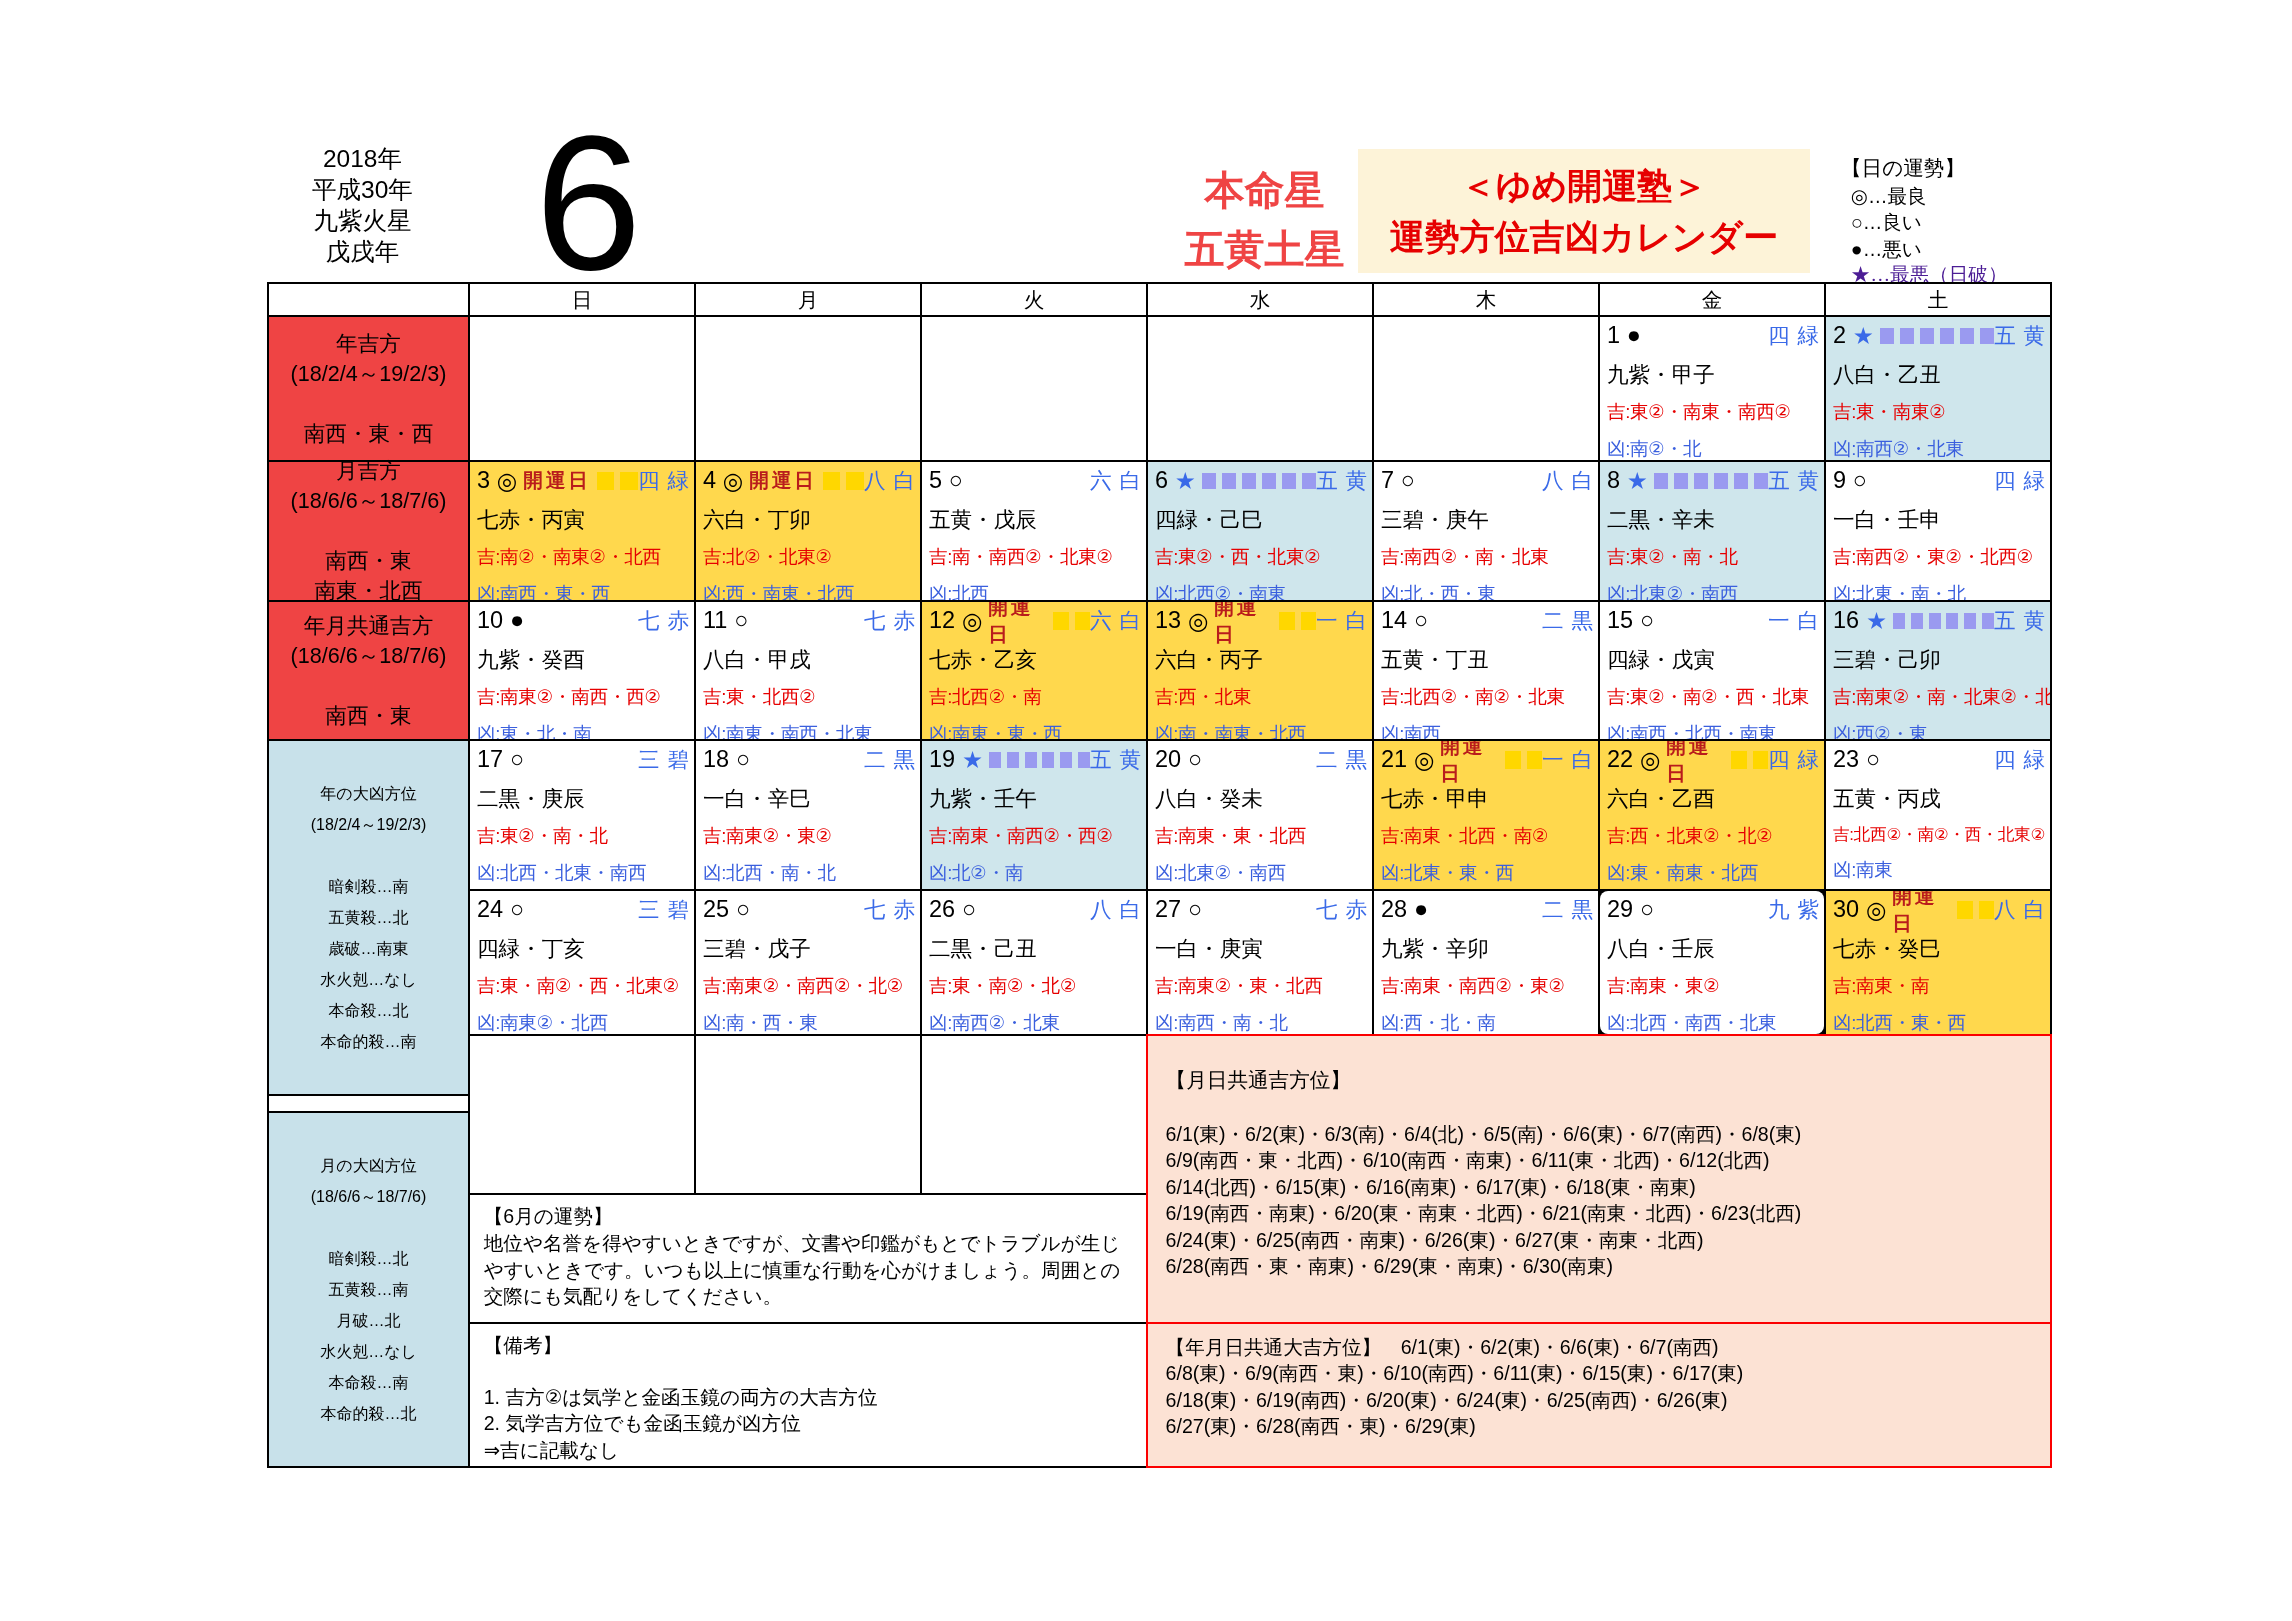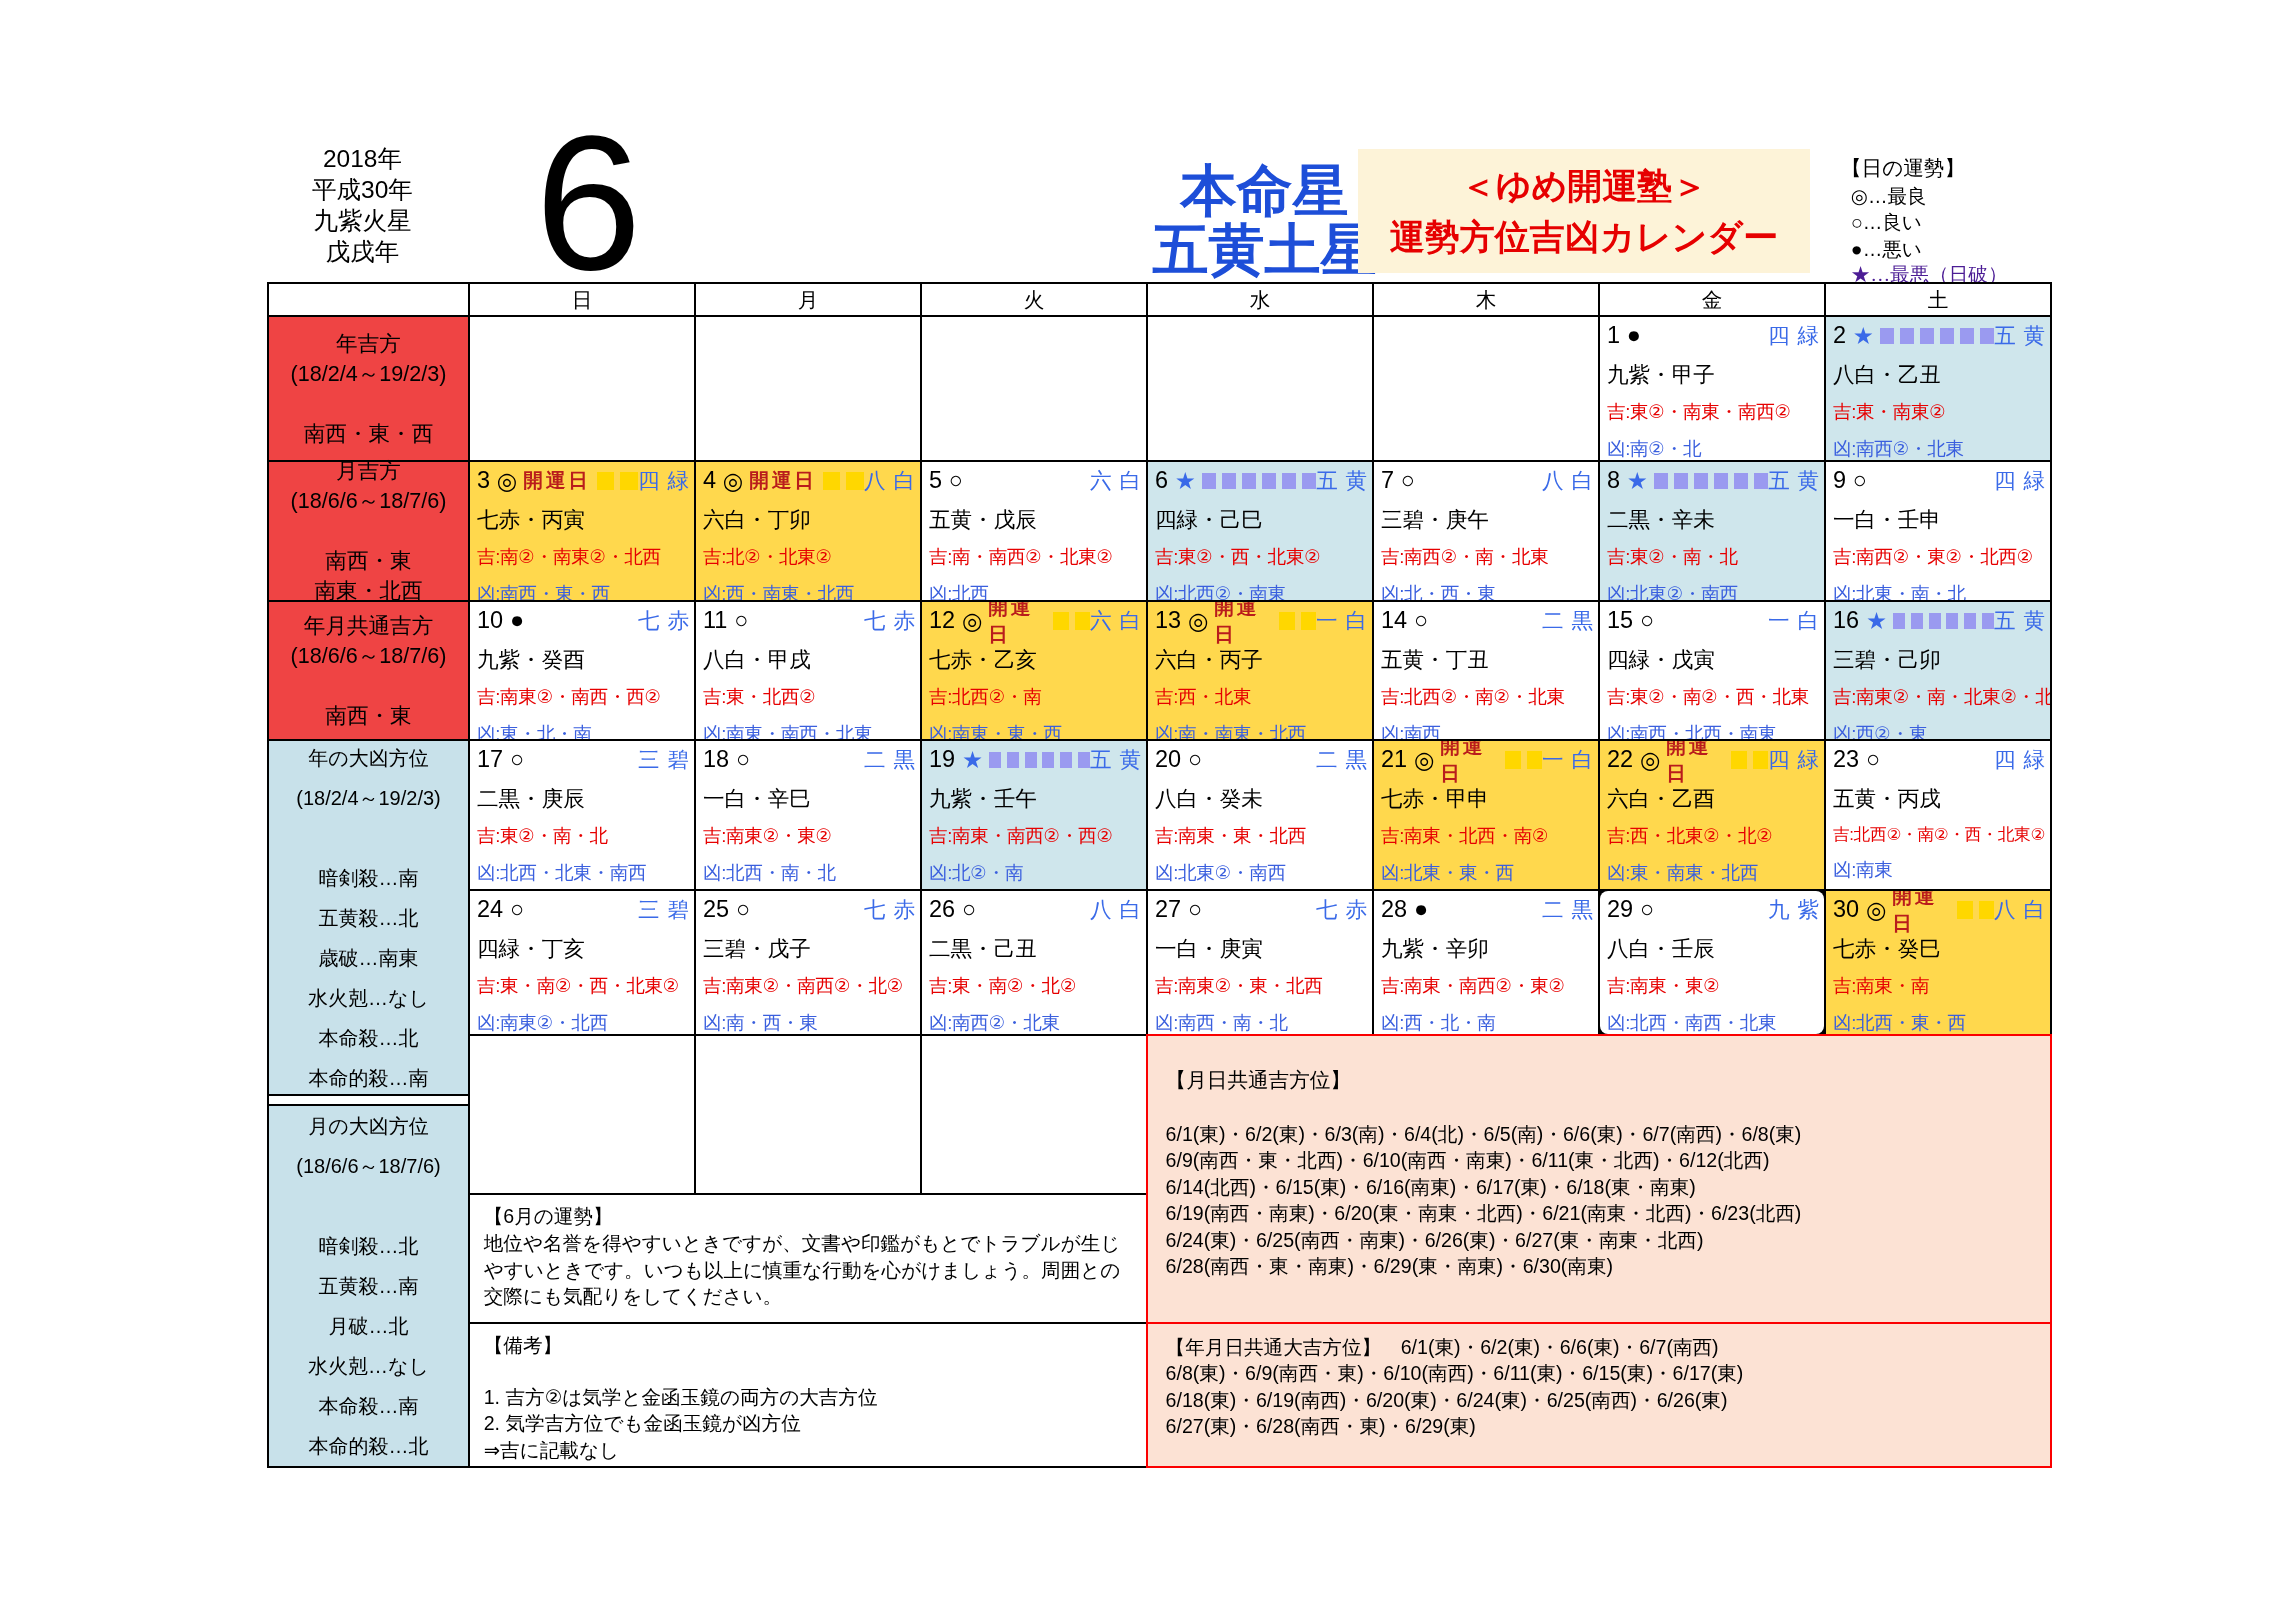--- a/index.html
+++ b/index.html
@@ -8,21 +8,21 @@
   .ml{white-space:pre-line;}
 
   
   .year-block{position:absolute;left:279px;top:143px;width:167px;text-align:center;
               font-size:24.5px;line-height:31px;}
   .month-number{position:absolute;left:525px;top:110px;width:127px;text-align:center;
                 font-size:192px;line-height:186px;font-weight:500;}
   .month-star{position:absolute;left:674px;top:174px;width:245px;text-align:center;
               font-size:30px;line-height:43px;}
   .honmei{position:absolute;left:1137px;top:161px;width:255px;text-align:center;
-          font-size:56px;line-height:59px;font-weight:bold;color:#1d4ed8;}
+          font-size:40px;line-height:59px;font-weight:bold;color:#ef4444;}
   .title-box{position:absolute;left:1358px;top:149px;width:452px;height:124px;
              background:#fdf3d8;display:flex;align-items:center;justify-content:center;
              text-align:center;color:#e60000;font-weight:bold;font-size:35px;line-height:51px;}
   .legend{position:absolute;left:1841px;top:155px;font-size:19.6px;line-height:26.5px;}
   .legend .lg-title{font-size:20.6px;margin-bottom:1px;}
   .legend .lg-item{padding-left:9.8px;}
   .legend .lg-blue{color:#4c1d95;font-family:Liberation Serif, serif;}
 
   
   .cal{position:absolute;left:267px;top:282px;display:grid;
@@ -31,21 +31,21 @@
        gap:2px;background:#000;border:2px solid #000;}
   .wd{background:#fff;display:flex;align-items:center;justify-content:center;
       font-size:20.6px;}
   .corner{background:#fff;}
   .ecell{background:#fff;}
 
   .sidecell{background:#ef4444;display:flex;align-items:center;justify-content:center;
             text-align:center;font-size:21.6px;line-height:30px;}
   .side-span{background:#fff;display:flex;flex-direction:column;}
   .side-blue{background:#c8e1ea;display:flex;align-items:center;justify-content:center;
-             text-align:center;font-size:20px;line-height:40px;}
+             text-align:center;font-size:16px;line-height:31px;}
   .side-blue.b1{height:353px;border-bottom:2.9px solid #000;}
   .side-gap{height:14.7px;background:#fff;}
   .side-blue.b2{flex:1;border-top:2.9px solid #000;}
 
   
   .cell{background:#fff;overflow:hidden;padding:2.9px 4.9px 0 6.9px;}
   .cell.t-kaiun{background:#ffd84d;}
   .cell.t-worst{background:#cfe6ec;}
   .l1{display:flex;align-items:center;height:32px;}
   .num{font-size:23.5px;margin-right:6.9px;}

